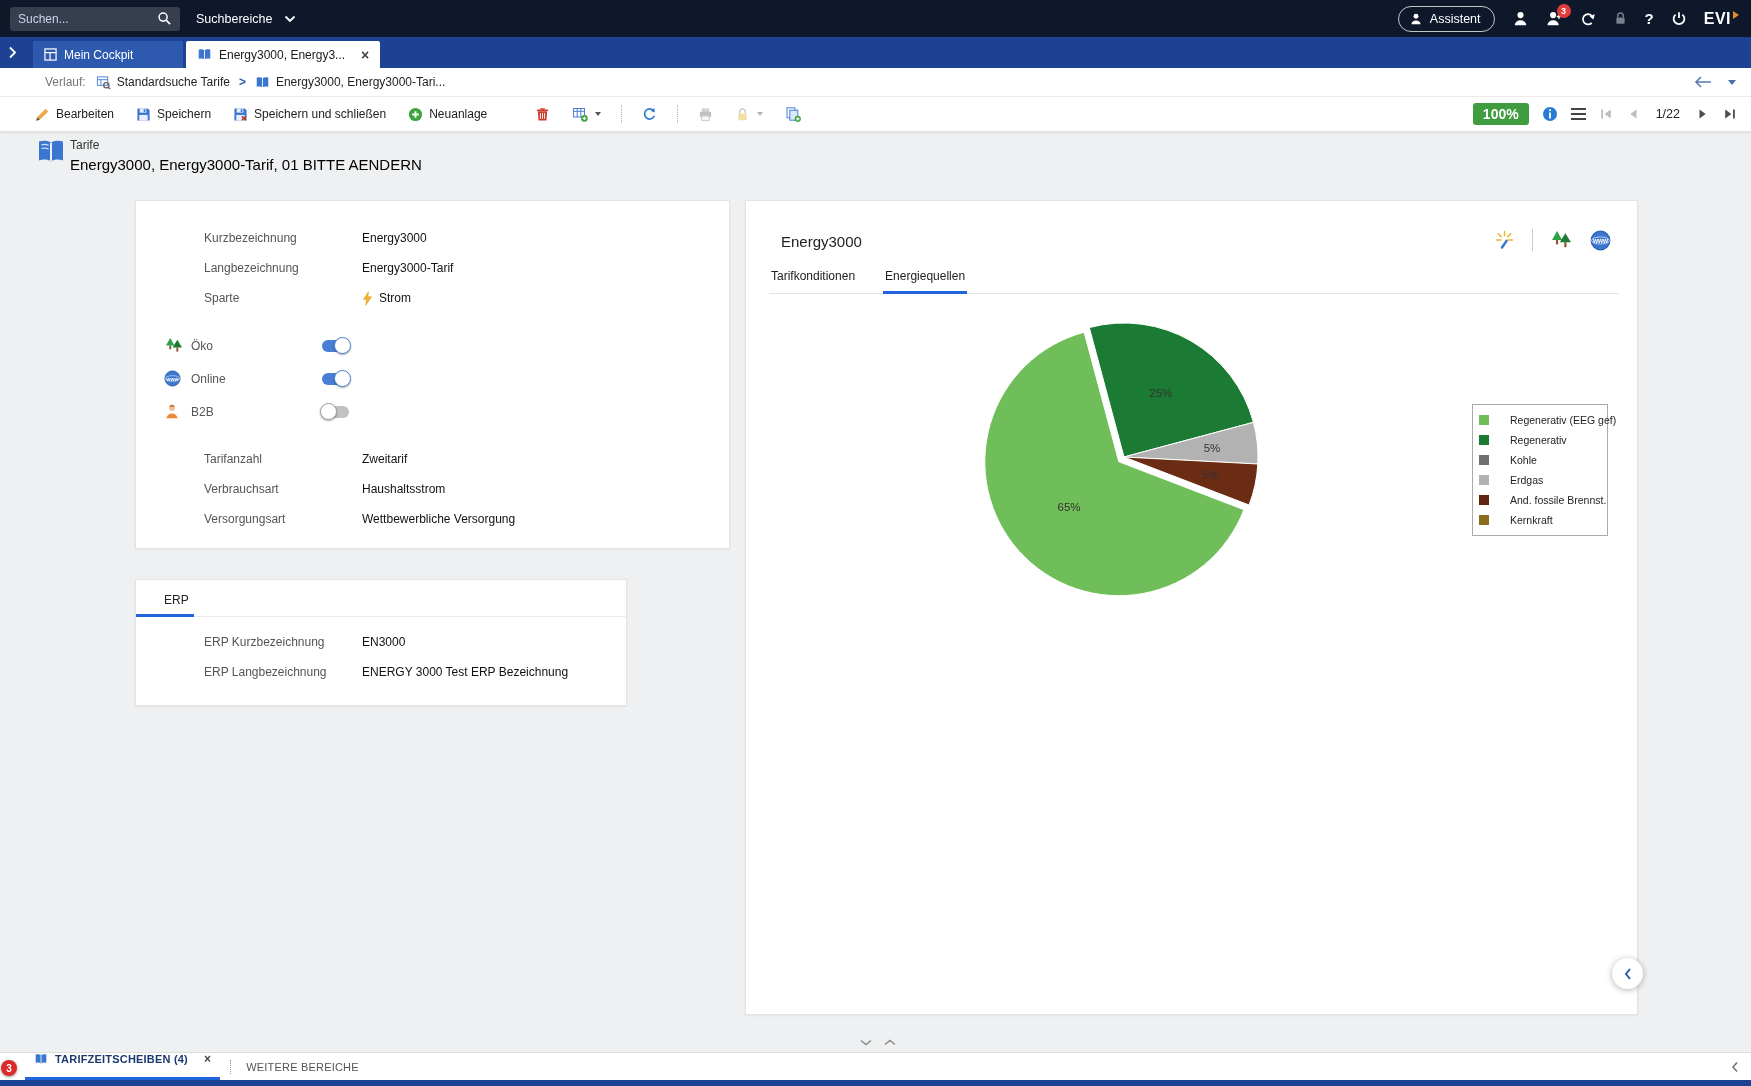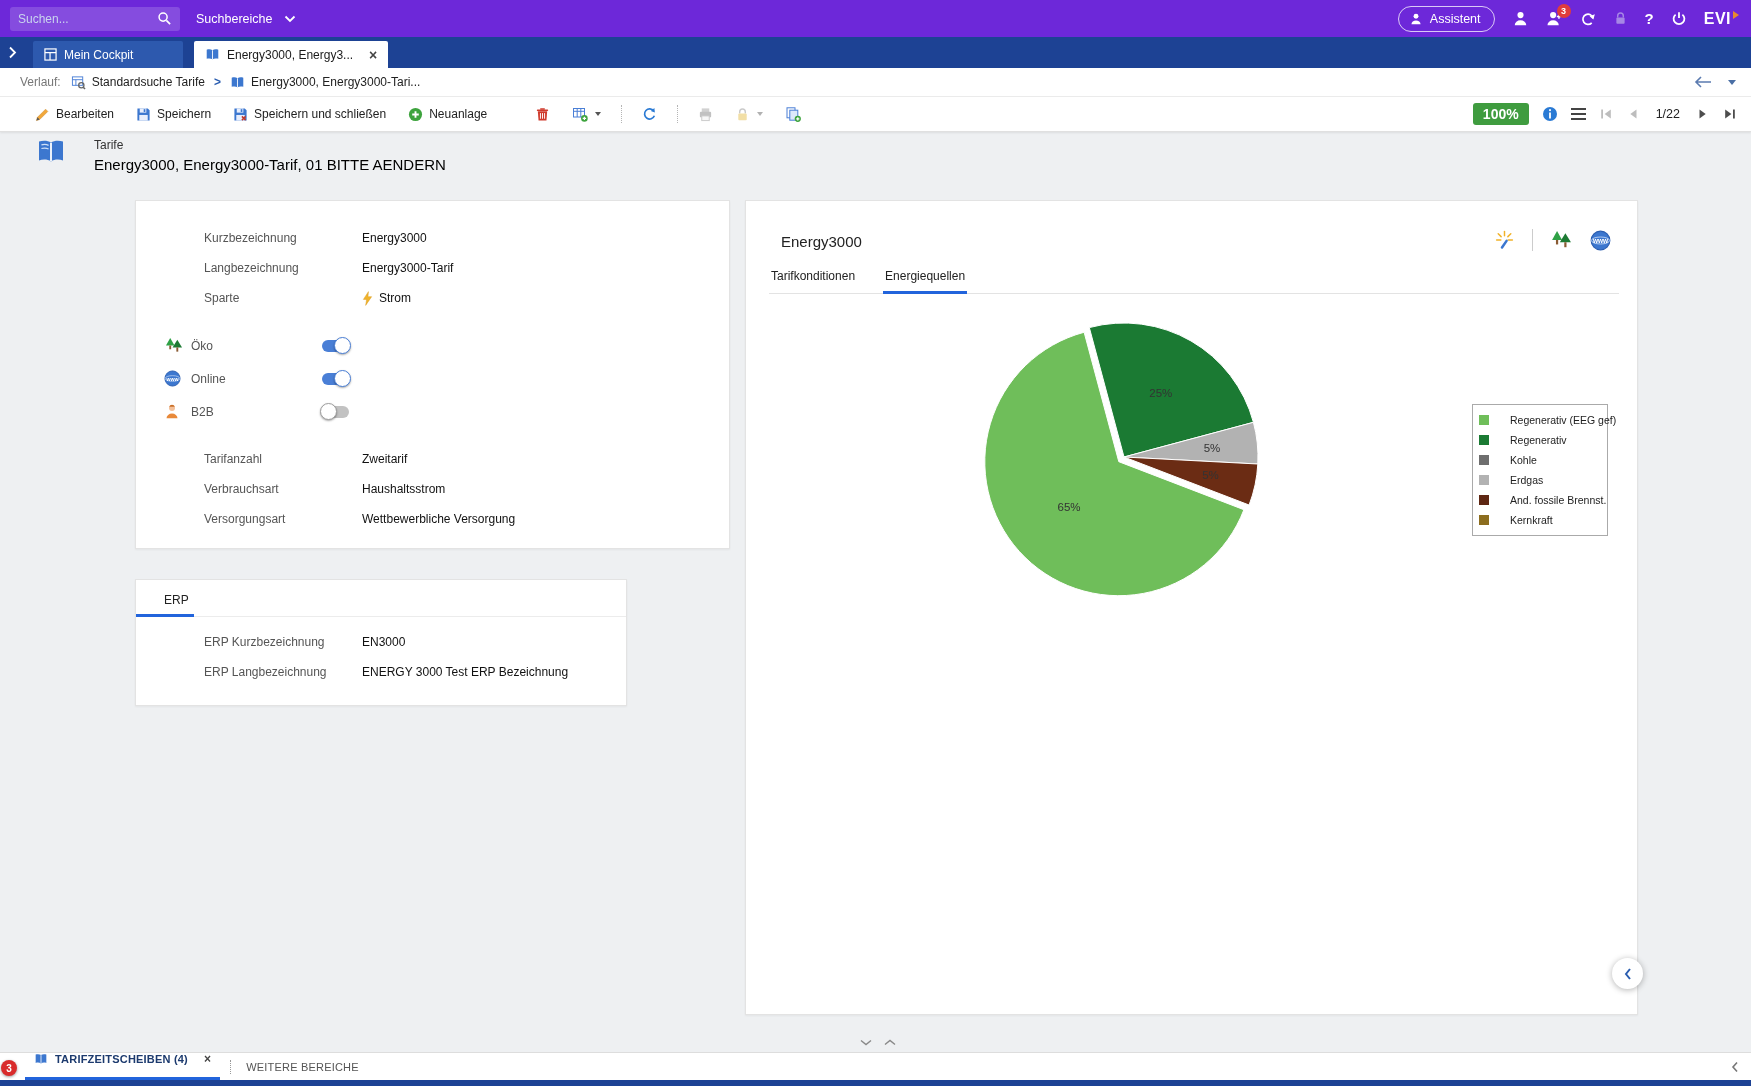--- a/index.html
+++ b/index.html
@@ -10,21 +10,21 @@
     font-size: 12px;
     color: #222;
     background: #eef0f2;
     overflow: hidden;
   }
   svg { display:block; }
 
   
   .topbar {
     position:absolute; top:0; left:0; right:0; height:37px;
-    background:#6d28d9; display:flex; align-items:center;
+    background:#0f172a; display:flex; align-items:center;
     padding:0 12px 0 10px; color:#fff; z-index:5;
   }
   .search-pill { display:flex; align-items:center; width:170px; height:24px;
     background:rgba(255,255,255,.17); border-radius:3px; padding:0 8px; gap:8px; }
   .search-pill input { flex:1; min-width:0; background:transparent; border:none; outline:none;
     color:#fff; font-size:12px; font-family:inherit; }
   .search-pill input::placeholder { color:#c9d4ee; }
   .scopes { display:flex; align-items:center; gap:12px; margin-left:16px; font-size:12.5px; cursor:default; }
   .topbar-right { margin-left:auto; display:flex; align-items:center; gap:17px; }
   .assistant-btn { display:flex; align-items:center; gap:7px; border:1px solid rgba(255,255,255,.75);
@@ -36,28 +36,28 @@
   .help-glyph { font-size:15px; font-weight:bold; }
   .brand { font-size:16px; font-weight:bold; letter-spacing:.5px; display:flex; align-items:flex-start; }
   .brand-flag { width:0; height:0; border-top:4px solid transparent; border-bottom:4px solid transparent;
     border-left:6px solid #e8892c; margin:1px 0 0 2px; }
 
   
   .tabstrip { position:absolute; top:37px; left:0; right:0; height:31px; background:#1d4294;
     display:flex; align-items:flex-end; padding-left:6px; }
   .strip-expand { align-self:center; margin:0 16px 0 2px; display:inline-flex; }
   .stab { height:27px; display:flex; align-items:center; gap:7px; padding:0 11px; font-size:12px;
-    border-radius:2px 2px 0 0; margin-right:11px; cursor:default; }
+    border-radius:2px 2px 0 0; margin-right:3px; cursor:default; }
   .stab.cockpit { background:#2d59ae; color:#fff; min-width:150px; }
   .stab.active-tab { background:#fff; color:#1a1a1a; min-width:162px; }
   .close-glyph { font-size:14px; color:#444; margin-left:9px; font-weight:bold; line-height:1; }
 
   
   .crumbbar { position:absolute; top:68px; left:0; right:0; height:29px; background:#fff;
-    display:flex; align-items:center; padding:0 10px 0 20px; font-size:12px; color:#222;
+    display:flex; align-items:center; padding:0 10px 0 45px; font-size:12px; color:#222;
     border-bottom:1px solid #ececec; }
   .crumb { display:flex; align-items:center; gap:6px; cursor:default; }
   .crumb-prefix { color:#777; margin-right:10px; }
   .crumb-sep { color:#2a5db0; font-weight:bold; margin:0 9px; }
   .crumb-right { margin-left:auto; display:flex; align-items:center; gap:16px; padding-right:5px; }
   .caret-down { width:0; height:0; border-left:4px solid transparent; border-right:4px solid transparent;
     border-top:5px solid #4a6fa5; }
 
   
   .toolbar { position:absolute; top:97px; left:0; right:0; height:35px; background:#fff;
@@ -69,21 +69,21 @@
   .tb-caret { width:0; height:0; border-left:3.5px solid transparent; border-right:3.5px solid transparent;
     border-top:4.5px solid #555; margin-left:1px; }
   .tb-sep { width:1px; height:18px; border-left:1px dotted #b5b5b5; margin:0 7px; }
   .toolbar-right { margin-left:auto; display:flex; align-items:center; gap:13px; }
   .zoom-badge { background:#3f9c3f; color:#fff; font-weight:bold; font-size:14px; padding:3px 10px; border-radius:3px; }
   .pager-text { font-size:12.5px; color:#222; margin:0 3px; }
   .menu-icon { display:inline-flex; flex-direction:column; gap:3px; }
   .menu-icon i { width:15px; height:2px; background:#444; }
 
   
-  .page-header { position:absolute; top:138px; left:36px; display:flex; gap:28px; align-items:flex-start; }
+  .page-header { position:absolute; top:138px; left:36px; display:flex; gap:4px; align-items:flex-start; }
   .page-header .cat { font-size:12px; color:#333; }
   .page-header .title { font-size:15px; color:#000; margin-top:4px; }
 
   
   .card { position:absolute; background:#fff; border:1px solid #e3e3e3; box-shadow:0 1px 2px rgba(0,0,0,.05); }
   .form-card { left:135px; top:200px; width:595px; height:349px; padding:22px 0 0 28px; }
   .frow { display:flex; align-items:center; height:30px; }
   .frow .lbl { width:158px; color:#555;margin-left:40px; }
   .frow .val { color:#111; display:flex; align-items:center; gap:6px; }
   .group-gap { height:16px; }

